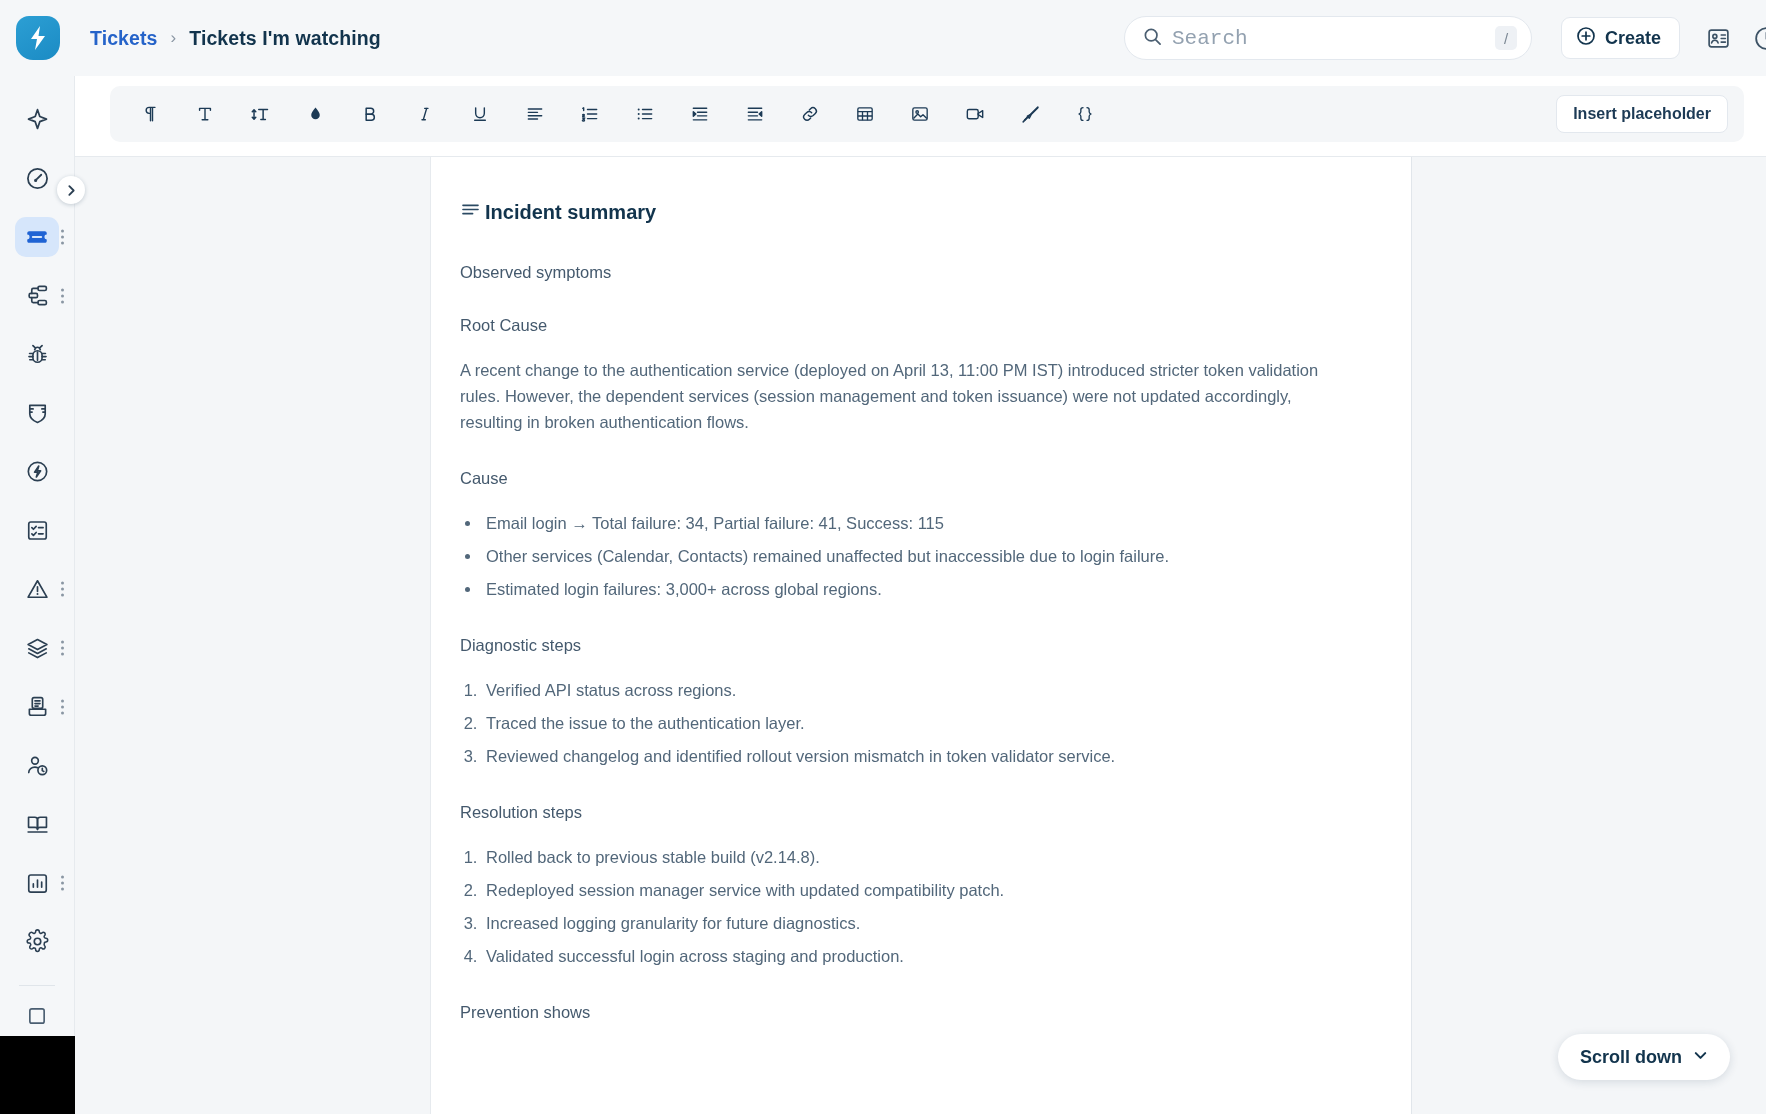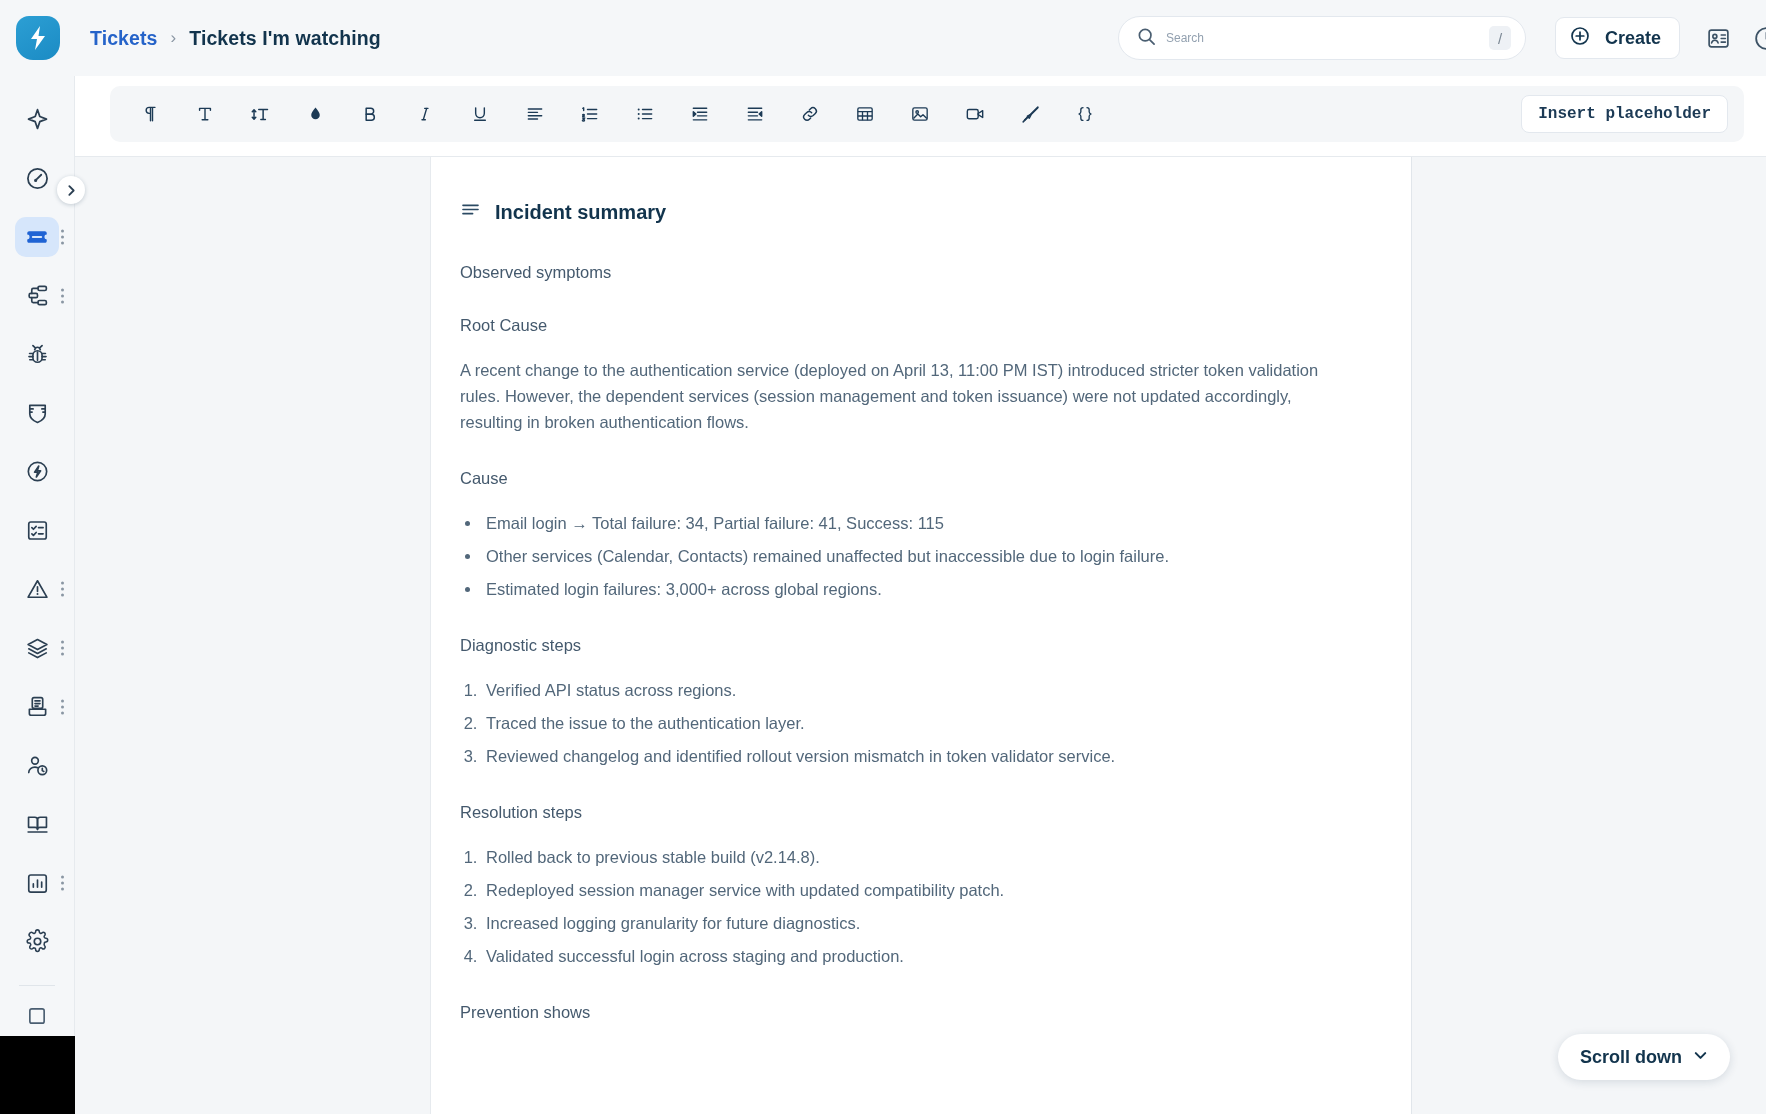--- a/index.html
+++ b/index.html
@@ -33,31 +33,31 @@
   .topbar-right {
     margin-left: auto; display: flex; align-items: center; gap: 0; padding-right: 0;
   }
   .search-box {
     width: 408px; height: 44px; background: #ffffff;
     border: 1px solid #e3e8ee; border-radius: 24px;
     display: flex; align-items: center; padding: 0 14px 0 18px; gap: 10px;
   }
   .search-box input {
     border: none; outline: none; flex: 1;
-    font-family: Liberation Sans, sans-serif; font-size: 12px; color: #3b82f6;
+    font-family: Liberation Mono, monospace; font-size: 21px; color: #3b82f6;
     background: transparent;
   }
   .search-box input::placeholder { color: #93a1b0; }
   .slash-badge {
     width: 22px; height: 24px; border-radius: 5px; background: #eef1f5;
     color: #7b8794; font-size: 15px; display: flex; align-items: center; justify-content: center;
   }
   .create-btn {
     margin-left: 29px; height: 42px; background: #ffffff; border: 1px solid #e3e8ee;
-    border-radius: 9px; display: flex; align-items: center; gap: 15px;
+    border-radius: 9px; display: flex; align-items: center; gap: 9px;
     padding: 0 18px 0 14px; cursor: pointer;
   }
   .create-btn .lbl { font-size: 18px; font-weight: 700; color: #12344d; }
   .topbar-icon { margin-left: 26px; cursor: pointer; display:flex; align-items:center;}
   .topbar-icon.last { margin-left: 22px; margin-right: -14px;}
 
   
   .rail {
     position: absolute; top: 76px; left: 0; width: 75px; height: 960px;
     background: #f5f7f9; border-right: 1px solid #e6eaee;
@@ -89,21 +89,21 @@
   }
 
   
   .editor-shell {
     position: absolute; left: 75px; top: 76px; width: 1691px; height: 1038px;
     background: #ffffff;
   }
   .toolbar-wrap { padding: 10px 22px 0 35px; background: #ffffff; }
   .toolbar {
     height: 56px; background: #f4f6f8; border-radius: 10px;
-    display: flex; align-items: center; padding: 0 16px 0 20px; gap: 15px; font-family: Liberation Mono, monospace;
+    display: flex; align-items: center; padding: 0 16px 0 20px; gap: 15px;
   }
   .tb-btn {
     width: 40px; height: 40px; border-radius: 7px;
     display: flex; align-items: center; justify-content: center;
     cursor: pointer; color: #1c3a55;
   }
   .insert-ph {
     margin-left: auto; height: 38px; background: #ffffff; border: 1px solid #e3e8ee;
     border-radius: 8px; display: flex; align-items: center; padding: 0 16px;
     font-size: 16px; font-weight: 700; color: #1c3a55; cursor: pointer;
@@ -116,21 +116,21 @@
   }
   .canvas-left { width: 356px; background: #f4f6f8; border-right: 1px solid #e6eaee; }
   .doc-card {
     width: 981px; background: #ffffff; border-right: 1px solid #e1e6eb;
     padding: 42px 56px 0 29px; overflow: hidden;
   }
   .canvas-right { flex: 1; background: #f4f6f8; }
 
   
   .doc-title {
-    display: flex; align-items: center; gap: 14px;
+    display: flex; align-items: center; gap: 4px;
     font-size: 20px; font-weight: 700; color: #12344d; margin-bottom: 38px;
   }
   .sec-head {
     font-size: 16.5px; font-weight: 400; color: #44596d; margin: 0 0 22px 0;
   }
   .sec-head.spaced { margin-top: 34px; }
   p.body {
     font-size: 16.5px; line-height: 26px; color: #52677a; margin-bottom: 4px;
   }
   ul.doc-list, ol.doc-list { margin: 0 0 0 22px; padding: 0; }

